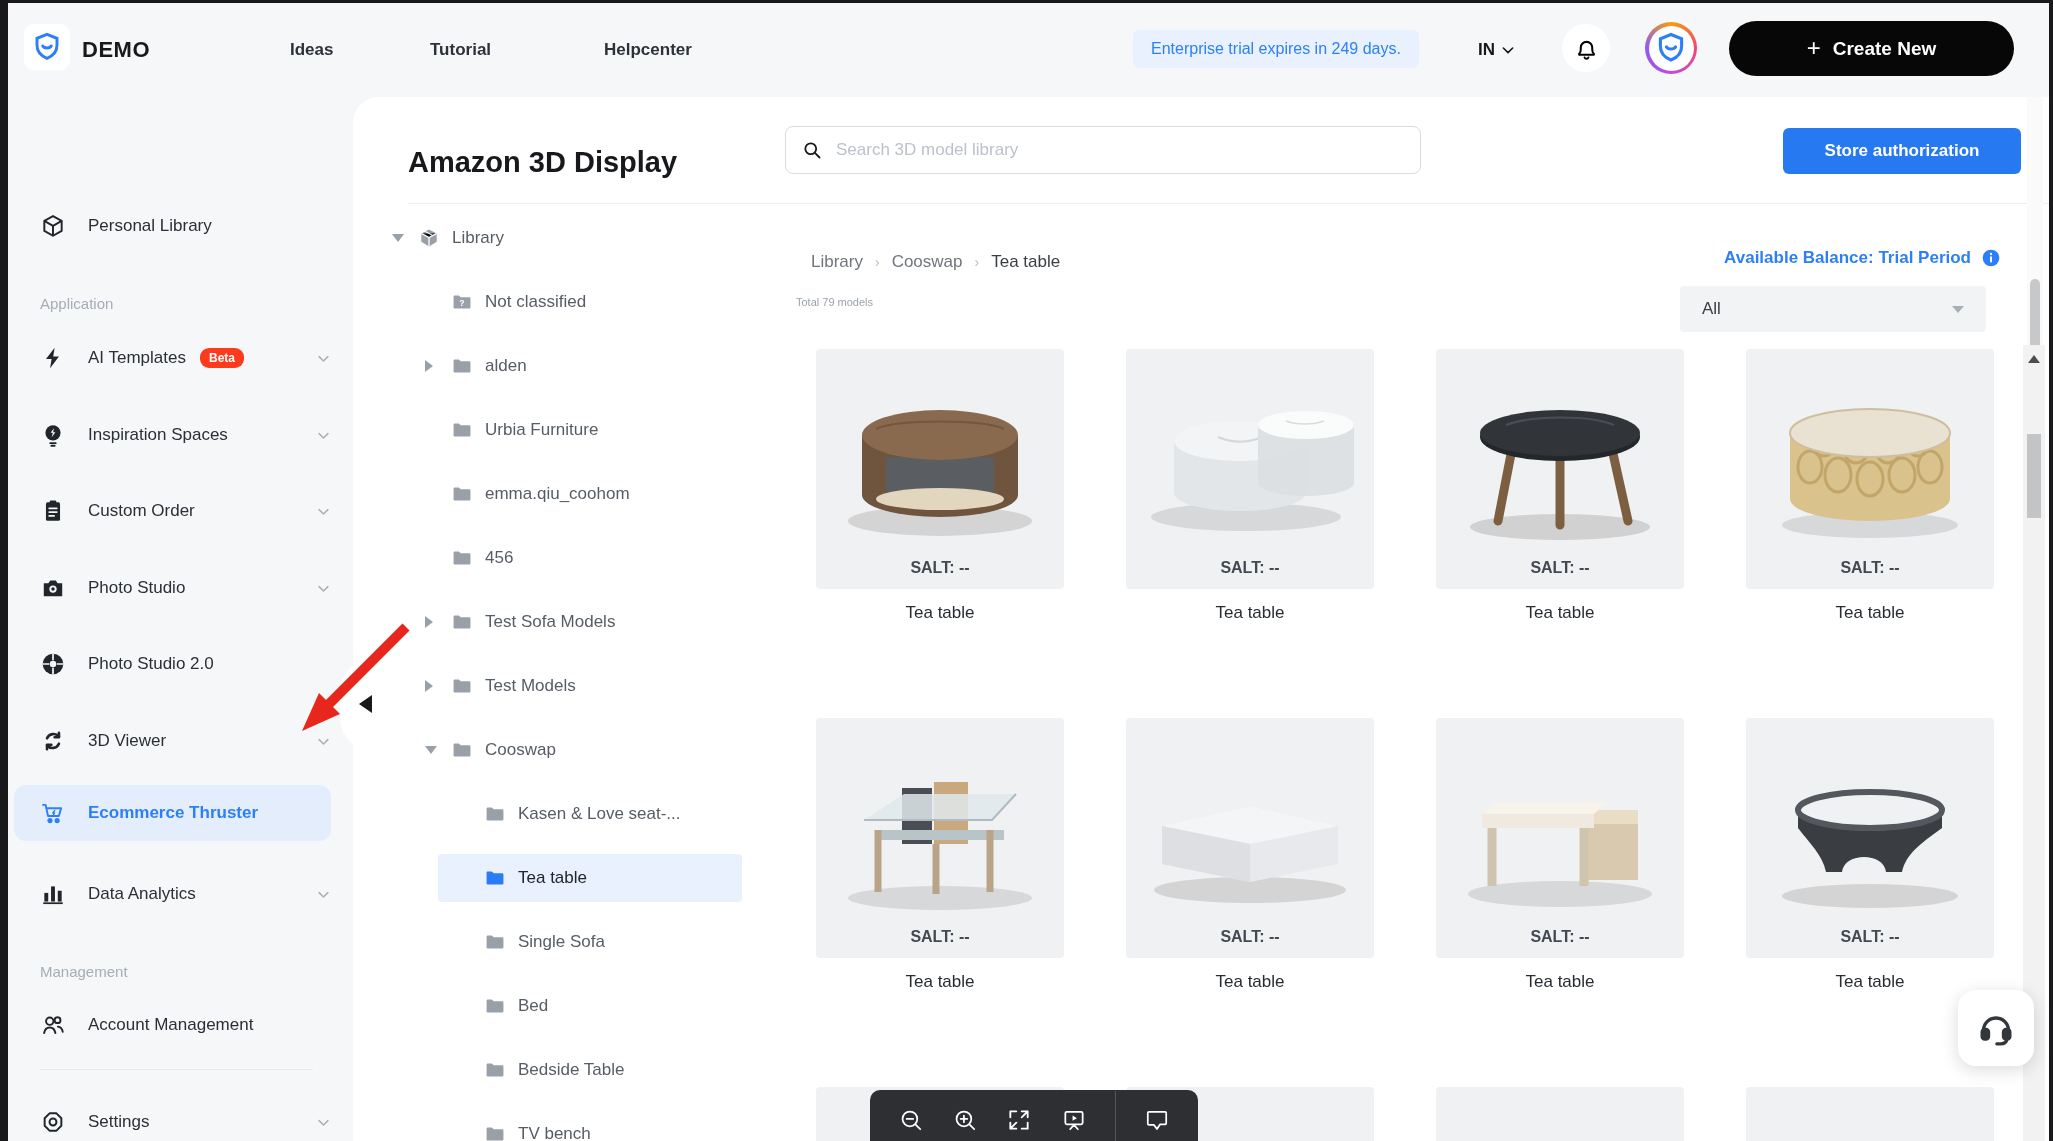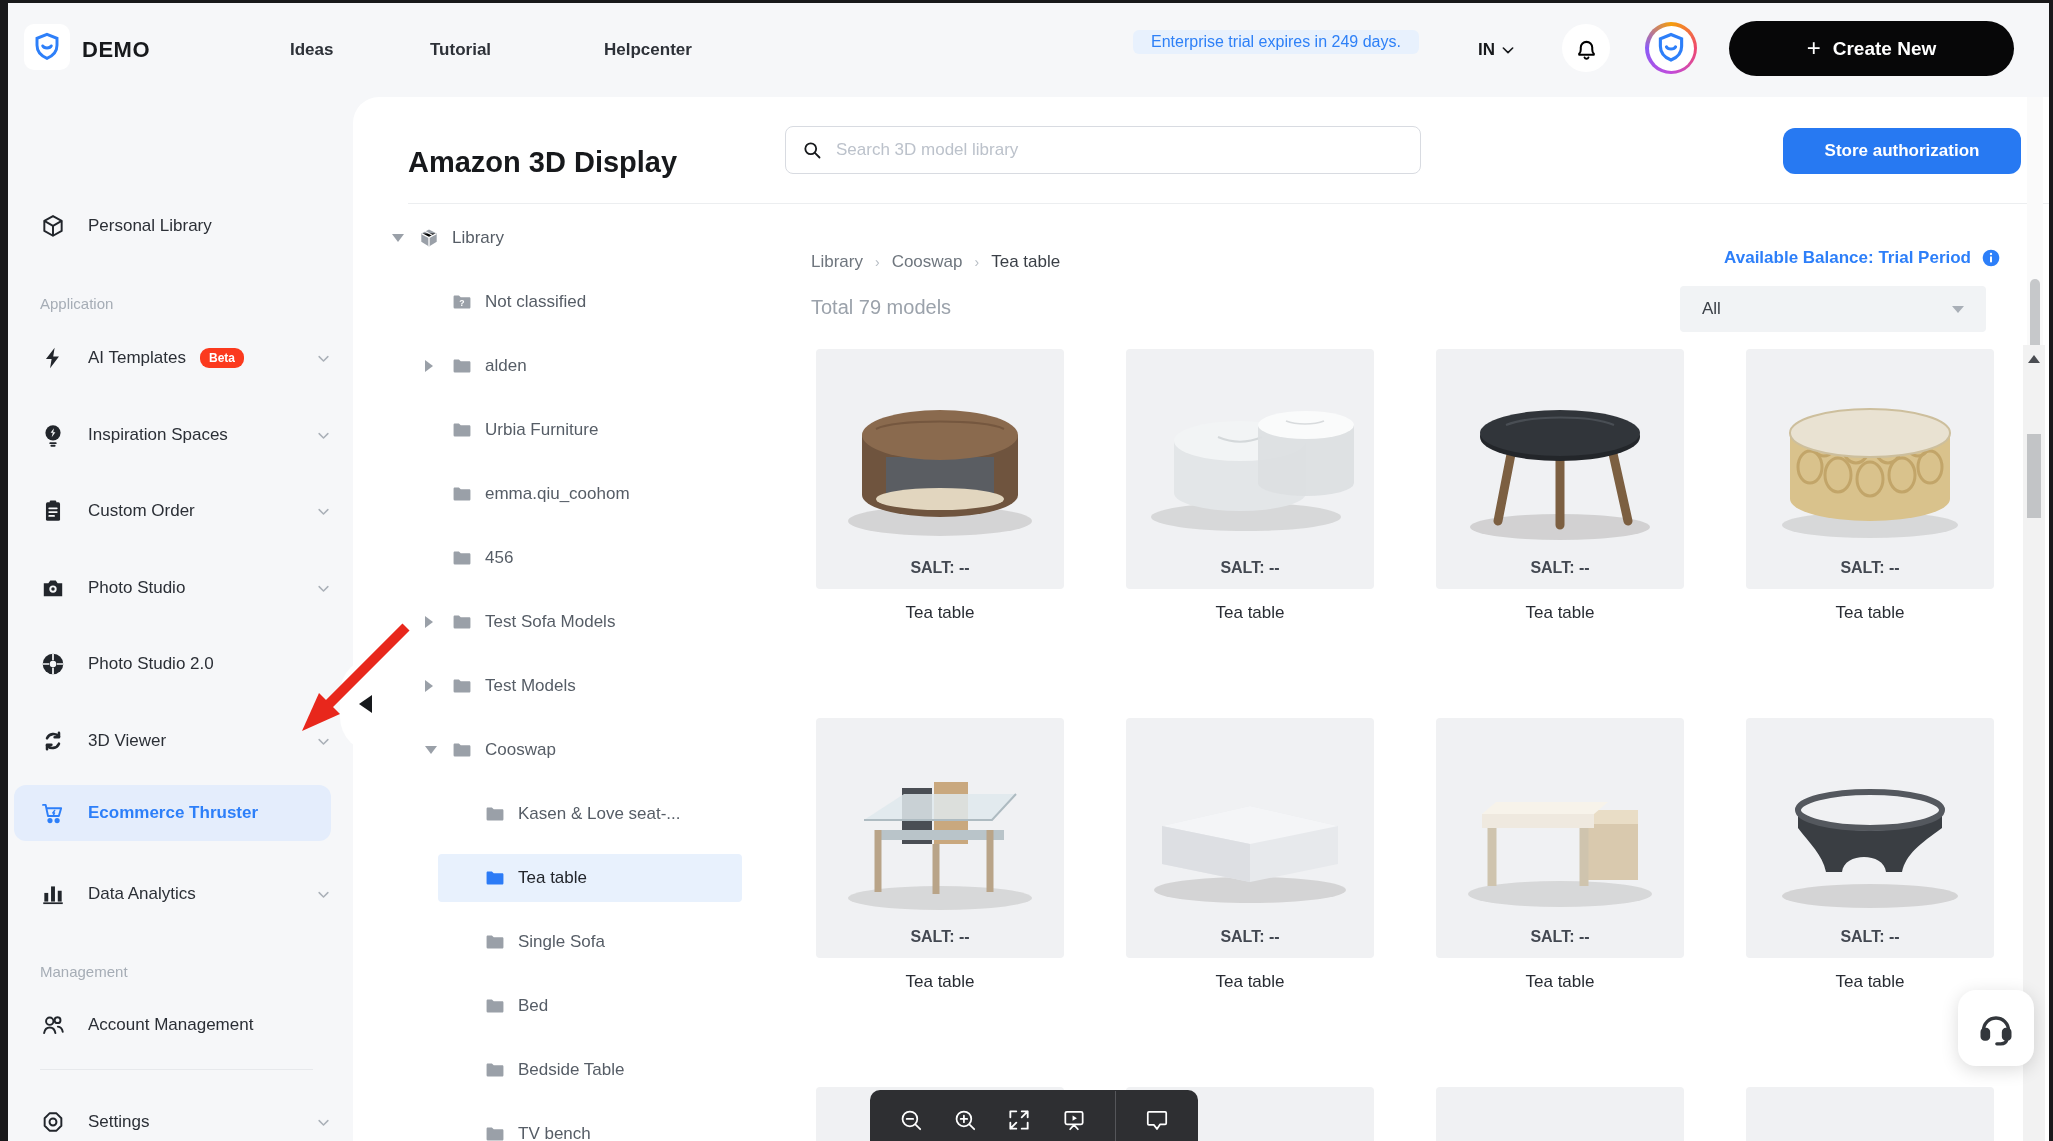--- a/index.html
+++ b/index.html
@@ -8,21 +8,21 @@
   #app{position:absolute;left:8px;top:3px;right:4px;bottom:0;background:#f6f7f9;overflow:hidden;}
   svg{display:block;}
   
   #topbar{position:absolute;left:0;top:0;right:0;height:94px;}
   #logo-box{position:absolute;left:16px;top:21px;width:46px;height:46px;background:#fff;border-radius:10px;
     display:flex;align-items:center;justify-content:center;}
   #brand{position:absolute;left:74px;top:0;height:94px;display:flex;align-items:center;
     font-size:22px;font-weight:800;letter-spacing:.5px;color:#17191c;}
   .nav-item{position:absolute;top:0;height:94px;display:flex;align-items:center;
     font-size:17px;font-weight:600;color:#2d3138;cursor:pointer;}
-  #trial-pill{position:absolute;left:1125px;top:27px;height:24px;padding:0 18px;background:#e8f1fd;border-radius:6px;
+  #trial-pill{position:absolute;left:1125px;top:27px;height:38px;padding:0 18px;background:#e8f1fd;border-radius:6px;
     display:flex;align-items:center;font-size:16px;color:#2e80f7;}
   #locale{position:absolute;left:1470px;top:0;height:94px;display:flex;align-items:center;gap:5px;
     font-size:17px;font-weight:700;color:#17191c;cursor:pointer;}
   #bell-wrap{position:absolute;left:1554px;top:21px;width:48px;height:48px;border-radius:50%;background:#fff;
     display:flex;align-items:center;justify-content:center;cursor:pointer;}
   #avatar{position:absolute;left:1637px;top:19px;width:52px;height:52px;border-radius:50%;
     background:conic-gradient(#f59e0b,#ef486e,#c14bdb,#8b5cf6,#f59e0b);display:flex;align-items:center;justify-content:center;cursor:pointer;}
   #avatar .inner{width:45px;height:45px;border-radius:50%;background:#fff;display:flex;align-items:center;justify-content:center;}
   #create-btn{position:absolute;left:1721px;top:18px;width:285px;height:55px;border-radius:28px;background:#070708;
     display:flex;align-items:center;justify-content:center;gap:12px;color:#fff;font-size:19px;font-weight:700;cursor:pointer;}
@@ -41,21 +41,21 @@
     padding:3px 9px;margin-left:-8px;}
   
   #panel{position:absolute;left:345px;top:94px;right:0;bottom:0;background:#fff;border-top-left-radius:26px;}
   #page-title{position:absolute;left:55px;top:33px;font-size:29px;font-weight:700;color:#17191c;margin-top:16px;}
   #searchbar{position:absolute;left:432px;top:29px;width:636px;height:48px;border:1.5px solid #d8dbe1;border-radius:8px;
     background:#fff;display:flex;align-items:center;gap:12px;padding:0 16px;box-sizing:border-box;}
   #searchbar input{border:0;outline:0;flex:1;font-size:17px;color:#33373d;font-family:inherit;background:transparent;}
   #searchbar input::placeholder{color:#bcc2cb;}
   #send-btn{position:absolute;left:1202px;top:32px;width:213px;height:44px;border-radius:6px;border:1px solid #e4e6ea;
     background:#fff;color:#c0c3c9;font-size:17px;display:flex;align-items:center;justify-content:center;cursor:not-allowed;}
-  #auth-btn{position:absolute;left:1430px;top:31px;width:238px;height:46px;border-radius:12px;background:#2779f2;
+  #auth-btn{position:absolute;left:1430px;top:31px;width:238px;height:46px;border-radius:6px;background:#2779f2;
     color:#fff;font-size:17px;font-weight:700;display:flex;align-items:center;justify-content:center;cursor:pointer;}
   #head-divider{position:absolute;left:55px;right:0;top:106px;height:1px;background:#eceef0;}
   
   #tree{position:absolute;left:0;top:107px;width:419px;bottom:0;padding-top:10px;box-sizing:border-box;overflow:hidden;}
   .tree-row{position:relative;height:48px;margin-bottom:16px;display:flex;align-items:center;font-size:17px;color:#565d66;cursor:pointer;}
   .tree-row .hl{position:absolute;top:0;bottom:0;background:#e8f1fd;border-radius:4px;z-index:0;}
   .tree-row .caret{position:absolute;width:0;height:0;z-index:1;}
   .caret.down{border-left:6px solid transparent;border-right:6px solid transparent;border-top:8px solid #9aa0a8;}
   .caret.right{border-top:6px solid transparent;border-bottom:6px solid transparent;border-left:8px solid #9aa0a8;}
   .tree-row .fico{width:22px;height:22px;color:#9aa0a8;z-index:1;margin-right:12px;}
@@ -65,21 +65,21 @@
   #tree-scroll{position:absolute;right:6px;top:0;bottom:0;width:16px;background:#fafafa;}
   #tree-thumb{position:absolute;left:3px;width:10px;top:182px;height:175px;border-radius:5px;background:#c6c8ca;}
   #collapse-tab{position:absolute;left:-13px;top:560px;width:36px;height:96px;background:#fff;border-radius:48px 0 0 48px;}
   #collapse-arrow{position:absolute;left:6px;top:598px;width:0;height:0;cursor:pointer;
     border-top:9px solid transparent;border-bottom:9px solid transparent;border-right:13px solid #17191c;}
   
   #main{position:absolute;left:419px;top:107px;right:0;bottom:0;overflow:hidden;}
   #breadcrumb{position:absolute;left:39px;top:48px;display:flex;align-items:center;gap:12px;font-size:17px;color:#6f767e;}
   #breadcrumb .sep{color:#b7bdc4;font-size:14px;}
   #breadcrumb .current{color:#3a3f46;}
-  #total-models{position:absolute;left:39px;top:92px;font-size:20px;color:#9ba2ab;}
+  #total-models{position:absolute;left:24px;top:92px;font-size:11px;color:#9ba2ab;}
   #balance{position:absolute;right:48px;top:44px;display:flex;align-items:center;gap:10px;
     font-size:17px;font-weight:700;color:#2d7ff9;}
   #filter-select{position:absolute;left:908px;top:82px;width:306px;height:46px;background:#f1f3f5;border-radius:4px;
     display:flex;align-items:center;font-size:17px;color:#3a3f46;padding:0 22px;box-sizing:border-box;cursor:pointer;}
   #filter-select .sel-caret{margin-left:auto;width:0;height:0;border-left:6px solid transparent;border-right:6px solid transparent;border-top:7px solid #a9afb7;}
   .card{position:absolute;width:248px;cursor:pointer;padding-left:8px;}
   .card .img{position:relative;width:248px;height:240px;background:#f0f1f3;border-radius:4px;overflow:hidden;}
   .card .salt{position:absolute;left:0;right:0;bottom:12px;text-align:center;font-size:16px;font-weight:700;color:#434851;}
   .card .name{margin-top:14px;text-align:center;font-size:17px;color:#282c33;}
   #grid-scroll{position:absolute;left:1251px;top:141px;bottom:0;width:22px;background:#f2f2f2;}

